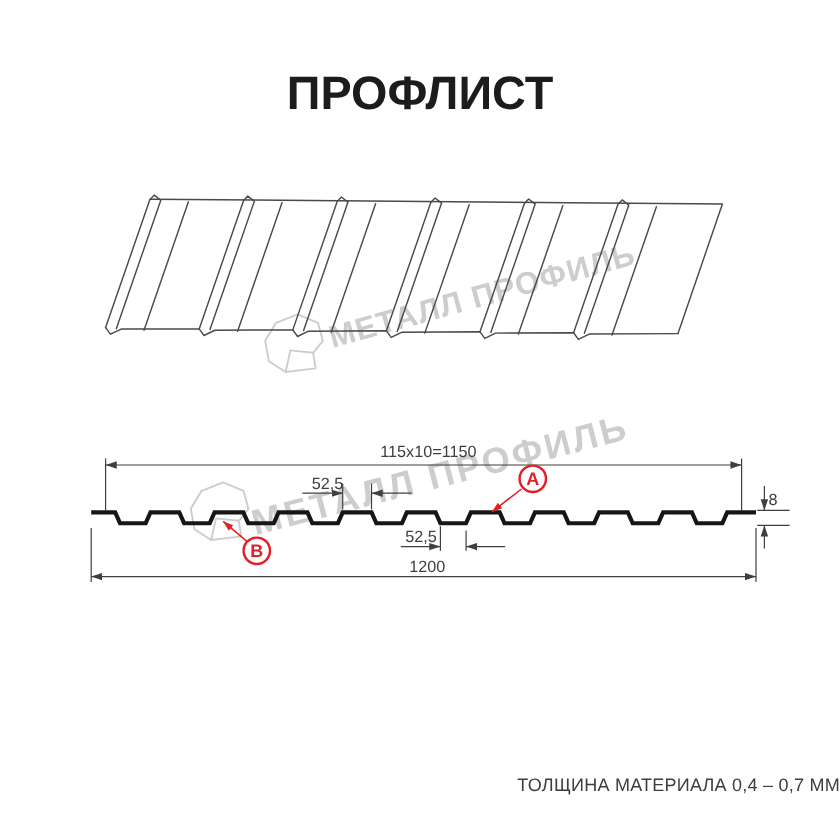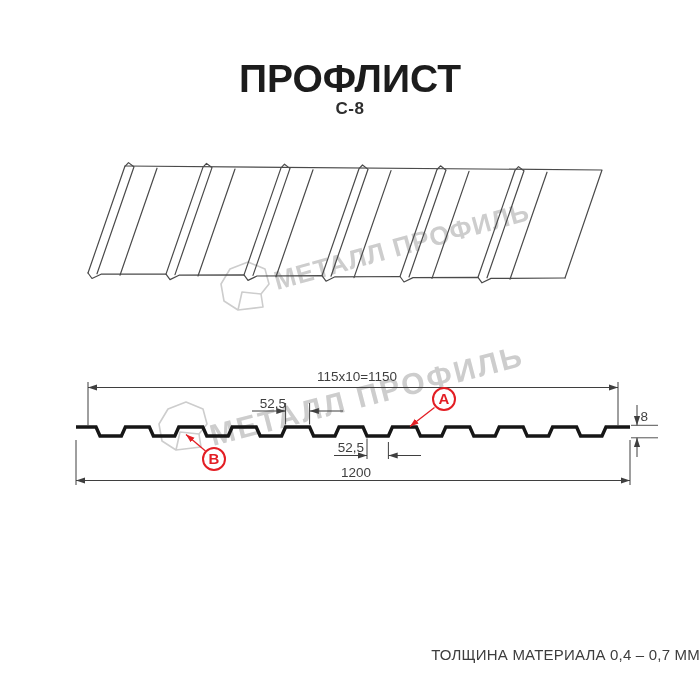--- a/index.html
+++ b/index.html
@@ -15,21 +15,20 @@
   .dimtxt{font-family:"Liberation Sans",sans-serif;font-size:13.5px;fill:#3f3f3f;}
   .wmtxt{font-family:"Liberation Sans",sans-serif;font-weight:700;fill:#cdcdcd;}
   .callout-letter{font-family:"Liberation Sans",sans-serif;font-size:15px;font-weight:700;fill:#e31e24;}
 </style>
 </head>
 <body>
 
 <div class="page">
 
   <div class="title">ПРОФЛИСТ</div>
-  <div class="subtitle">С-8</div>
 
   <svg width="700" height="700" viewBox="0 0 700 700">
     <defs>
       <marker id="mA" viewBox="0 0 10 8" refX="9.3" refY="4" markerWidth="10" markerHeight="8" markerUnits="userSpaceOnUse" orient="auto-start-reverse">
         <path d="M0,0.9 L9.3,4 L0,7.1 Z" fill="#3f3f3f"></path>
       </marker>
       <marker id="mR" viewBox="0 0 10 8" refX="8.6" refY="4" markerWidth="10" markerHeight="8" markerUnits="userSpaceOnUse" orient="auto-start-reverse">
         <path d="M0,1 L8.6,4 L0,7 Z" fill="#e31e24"></path>
       </marker>
     </defs>

